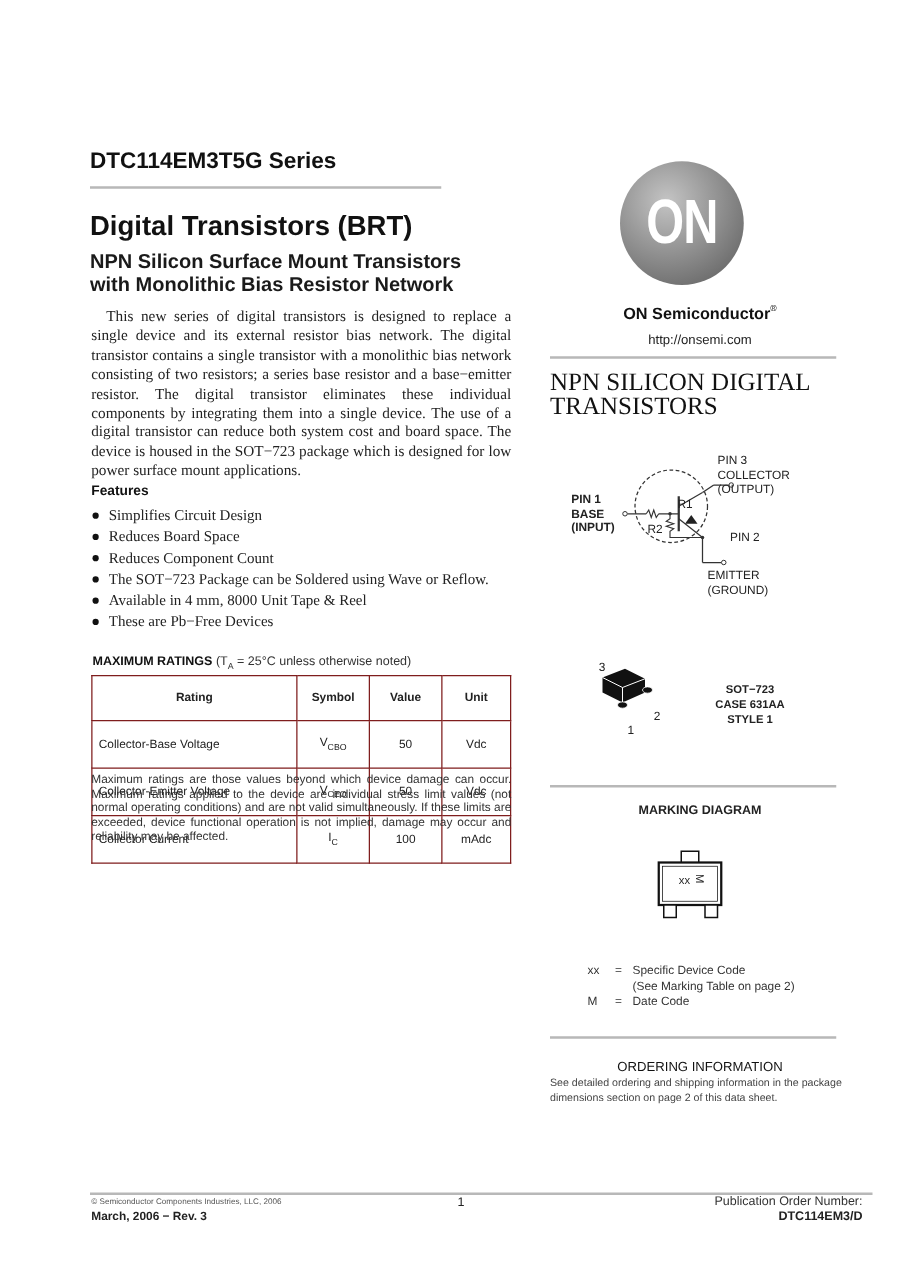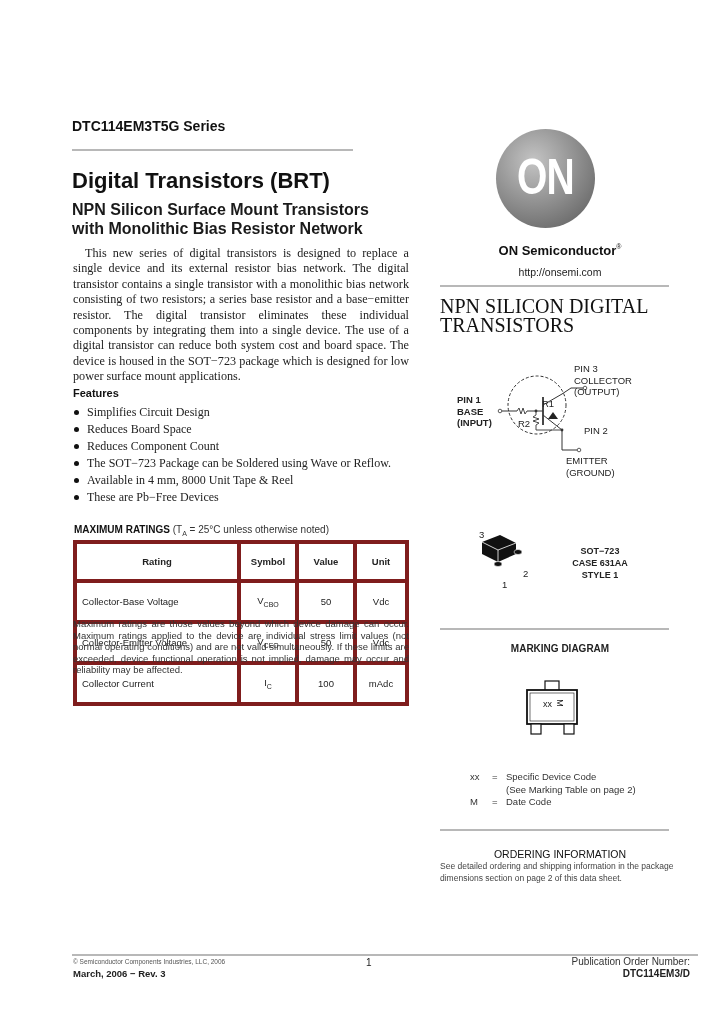--- a/index.html
+++ b/index.html
@@ -1,35 +1,35 @@
 <!DOCTYPE html>
 <html><head>
 <meta charset="utf-8">
 <style>
   * { margin: 0; padding: 0; box-sizing: border-box; }
   html, body { width: 720px; height: 1012px; background: #ffffff; overflow: hidden; }
   body { position: relative; color: #111; font-family: "Liberation Sans", sans-serif; }
   .abs { position: absolute; }
 
-  .series-title { left: 72px; top: 118px; font-size: 14px; font-weight: bold; letter-spacing: 0px; color: #111; }
+  .series-title { left: 72px; top: 118px; font-size: 18px; font-weight: bold; letter-spacing: 0px; color: #111; }
   .rule { background: #b8b8b8; height: 2px; }
   .main-title { left: 72px; top: 168px; font-size: 22px; font-weight: bold; color: #111; }
   .subtitle { left: 72px; top: 200px; font-size: 16px; font-weight: bold; line-height: 19px; color: #1a1a1a; }
 
   .intro { left: 73px; top: 246px; width: 336px; font-family: "Liberation Serif", serif; font-size: 12.2px; line-height: 15.4px; text-align: justify; color: #222; text-indent: 12px; }
 
   .features-h { left: 73px; top: 387px; font-size: 11px; font-weight: bold; color: #111; }
   .features { left: 73px; top: 404px; list-style: none; font-family: "Liberation Serif", serif; font-size: 12px; color: #222; }
   .features li { height: 17px; line-height: 17px; position: relative; padding-left: 14px; }
   .features li::before { content: ""; position: absolute; left: 1px; top: 6px; width: 5px; height: 5px; background: #111; border-radius: 50%; }
 
   .ratings-h { left: 74px; top: 524px; font-size: 10px; color: #333; }
   .ratings-h b { font-weight: bold; color: #111; }
   table.ratings { left: 73px; top: 540px; width: 336px; border-collapse: collapse; font-size: 9.5px; color: #222; }
-  table.ratings td, table.ratings th { border: 4px solid #7f1d1d; height: 18px; padding: 12px 5px; }
+  table.ratings td, table.ratings th { border: 1px solid #7f1d1d; height: 18px; padding: 12px 5px; }
   table.ratings th { font-weight: bold; text-align: center; }
   table.ratings td.c { text-align: center; }
   .note { left: 73px; top: 618px; width: 336px; font-size: 9.5px; line-height: 11.6px; text-align: justify; color: #333; }
 
   
   .logo { left: 496px; top: 129px; width: 99px; height: 99px; border-radius: 50%;
           background: radial-gradient(circle at 38% 32%, #c4c4c4 0%, #9a9a9a 38%, #6f6f6f 78%, #5a5a5a 100%); }
   .logo-text { left: 0; top: 21px; width: 99px; text-align: center; font-size: 50px; font-weight: bold; color: #fff; letter-spacing: -1px; transform: scaleX(0.78); line-height: 54px; }
   .brand { left: 440px; top: 243px; width: 240px; text-align: center; font-size: 13px; font-weight: bold; color: #111; }
   .brand sup { font-size: 7px; font-weight: normal; vertical-align: 6px; }

